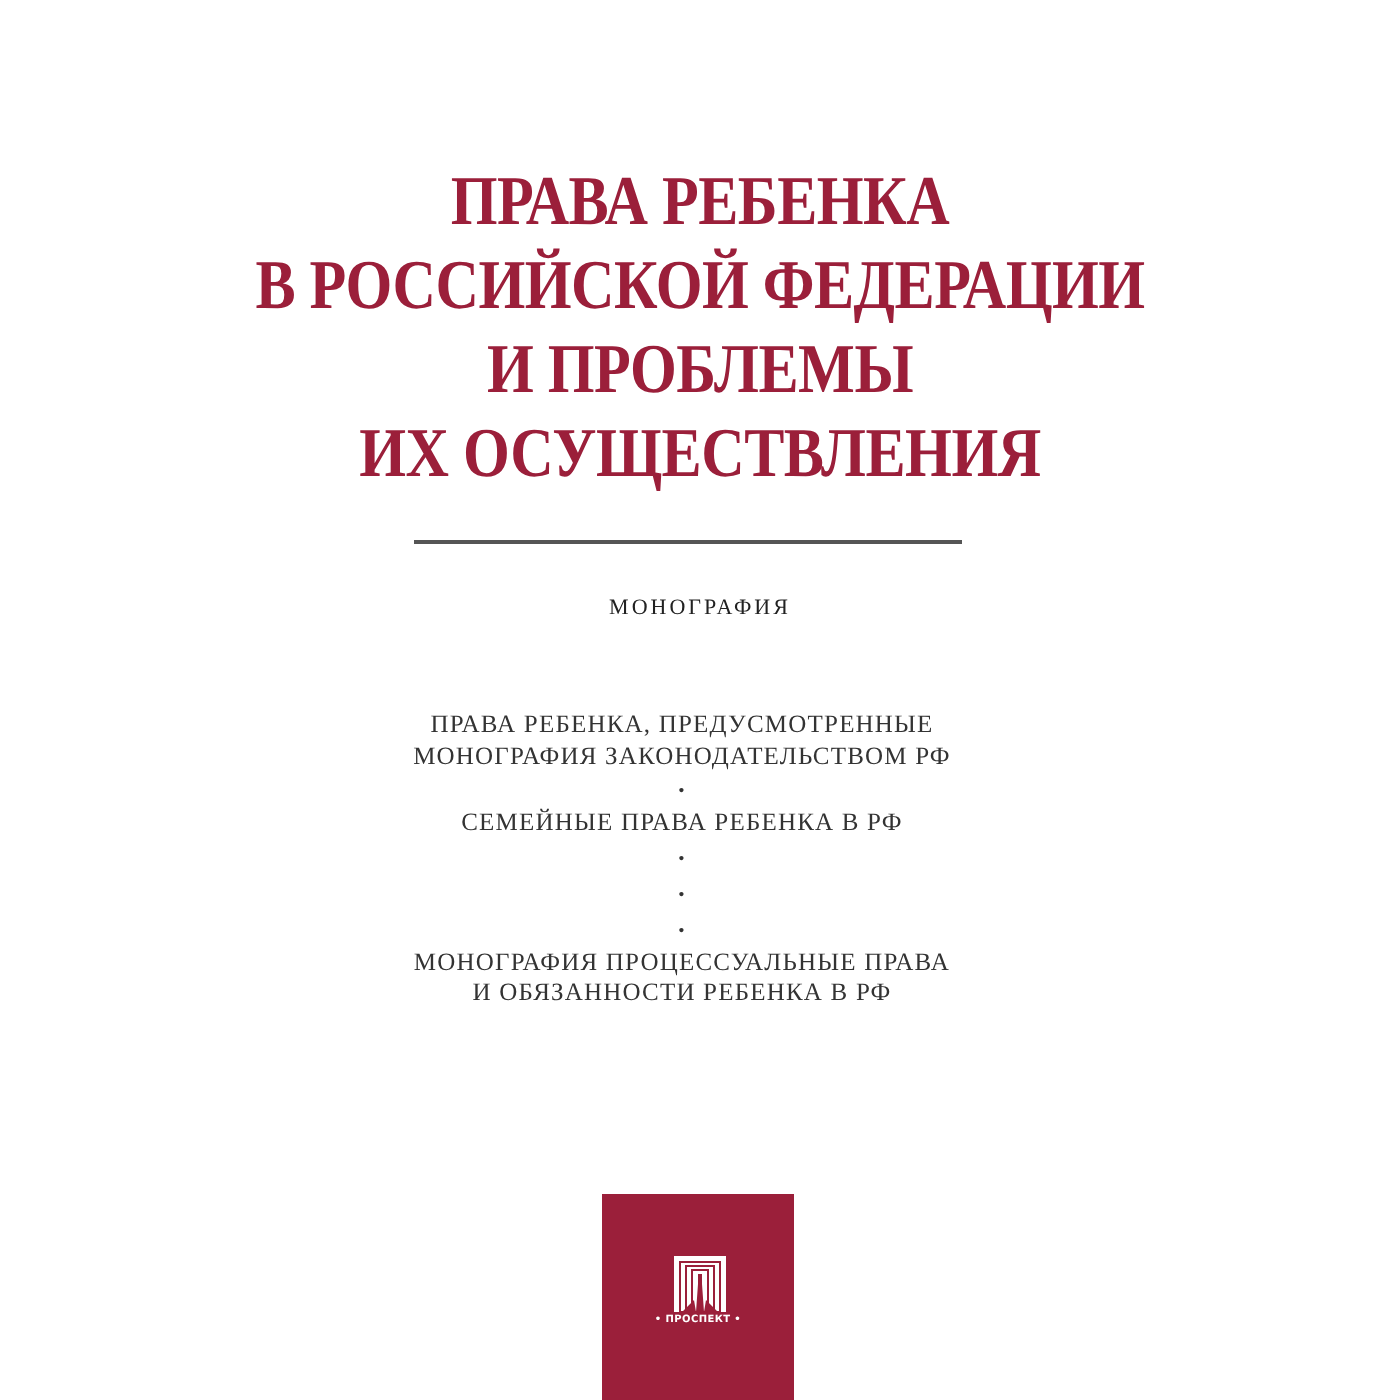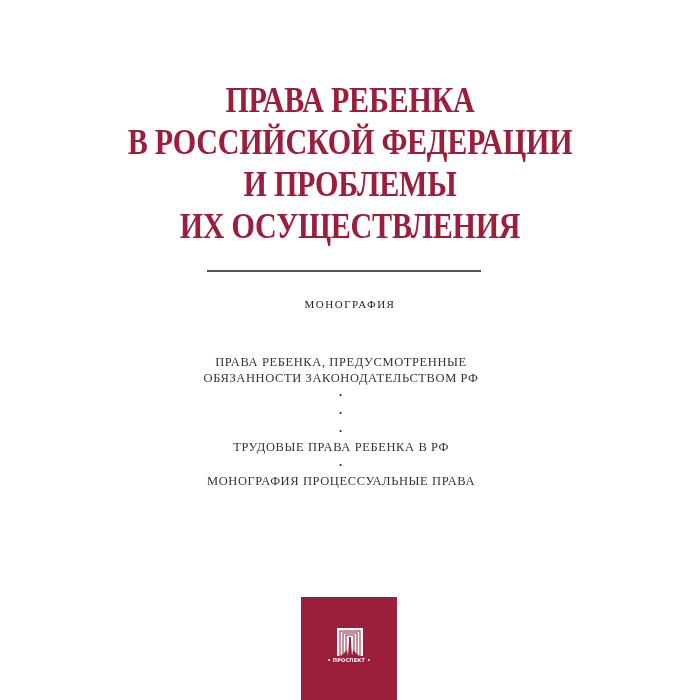--- a/index.html
+++ b/index.html
@@ -26,31 +26,32 @@
   <div>ИХ ОСУЩЕСТВЛЕНИЯ</div>
 </div>
 
 <div class="rule"></div>
 
 <div class="genre">МОНОГРАФИЯ</div>
 
 <div class="topics">
   <div class="topic">
     <div>ПРАВА РЕБЕНКА, ПРЕДУСМОТРЕННЫЕ</div>
-    <div>ОБЯЗАННОСТИ ЗАКОНОДАТЕЛЬСТВОМ РФ</div>
+    <div>МОНОГРАФИЯ ЗАКОНОДАТЕЛЬСТВОМ РФ</div>
+  </div>
+  <div class="dot">•</div>
+  <div class="topic">
+    <div>СЕМЕЙНЫЕ ПРАВА РЕБЕНКА В РФ</div>
   </div>
   <div class="dot">•</div>
   <div class="dot">•</div>
   <div class="dot">•</div>
   <div class="topic">
-    <div>ТРУДОВЫЕ ПРАВА РЕБЕНКА В РФ</div>
-  </div>
-  <div class="dot">•</div>
-  <div class="topic">
     <div>МОНОГРАФИЯ ПРОЦЕССУАЛЬНЫЕ ПРАВА</div>
+    <div>И ОБЯЗАННОСТИ РЕБЕНКА В РФ</div>
   </div>
 </div>
 
 <div class="pub-box">
   <div class="logo">
     <svg width="26" height="28" viewBox="0 0 26 28">
       <rect x="3" y="3" width="20" height="25" fill="none" stroke="#9b1f3a" stroke-width="1"></rect>
       <rect x="6" y="5" width="14" height="23" fill="none" stroke="#9b1f3a" stroke-width="1"></rect>
       <rect x="9" y="7" width="8" height="21" fill="none" stroke="#9b1f3a" stroke-width="1"></rect>
       <path d="M11 28 L12 14 L12 9 L14 9 L14 14 L15 28 Z" fill="#9b1f3a"></path>

